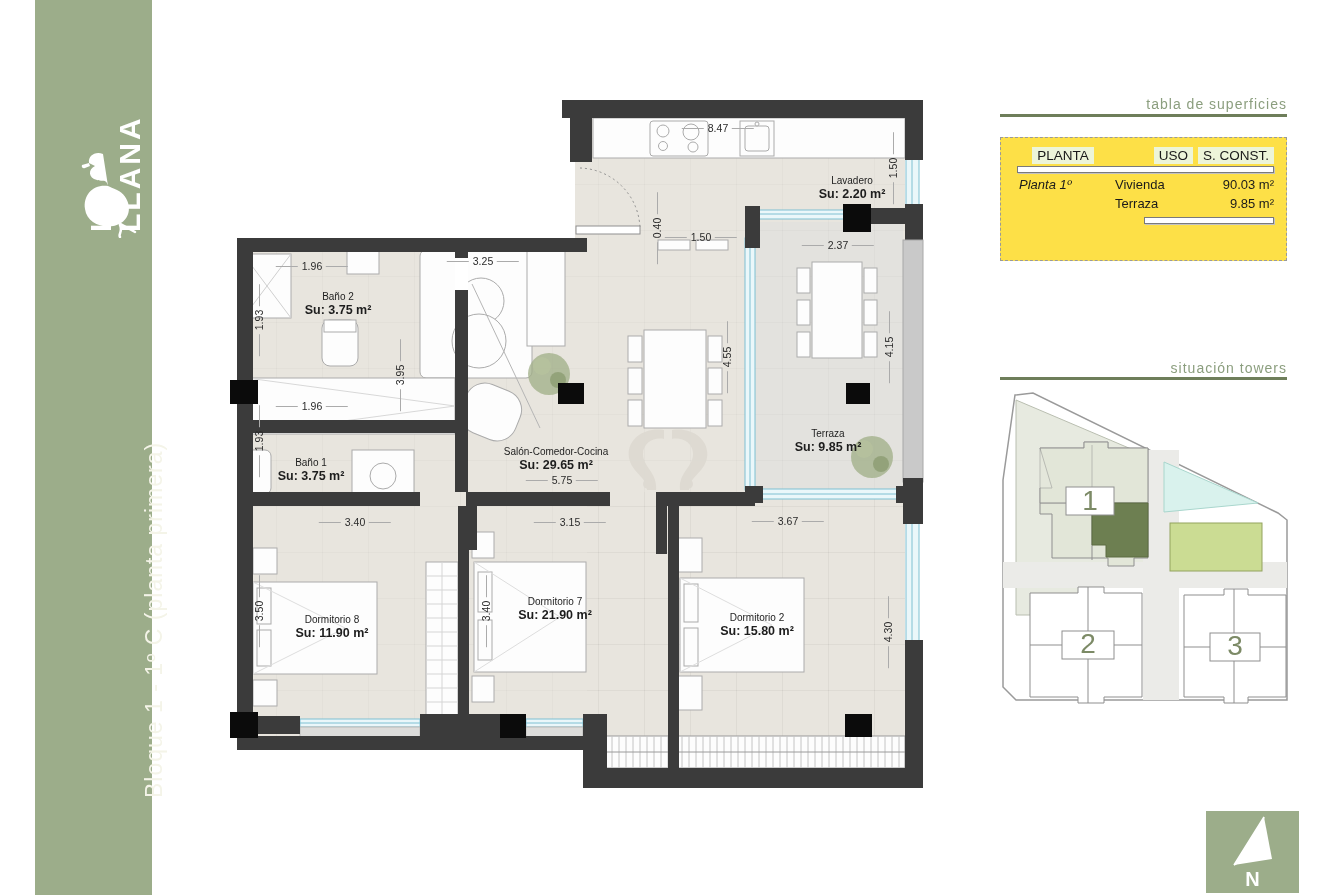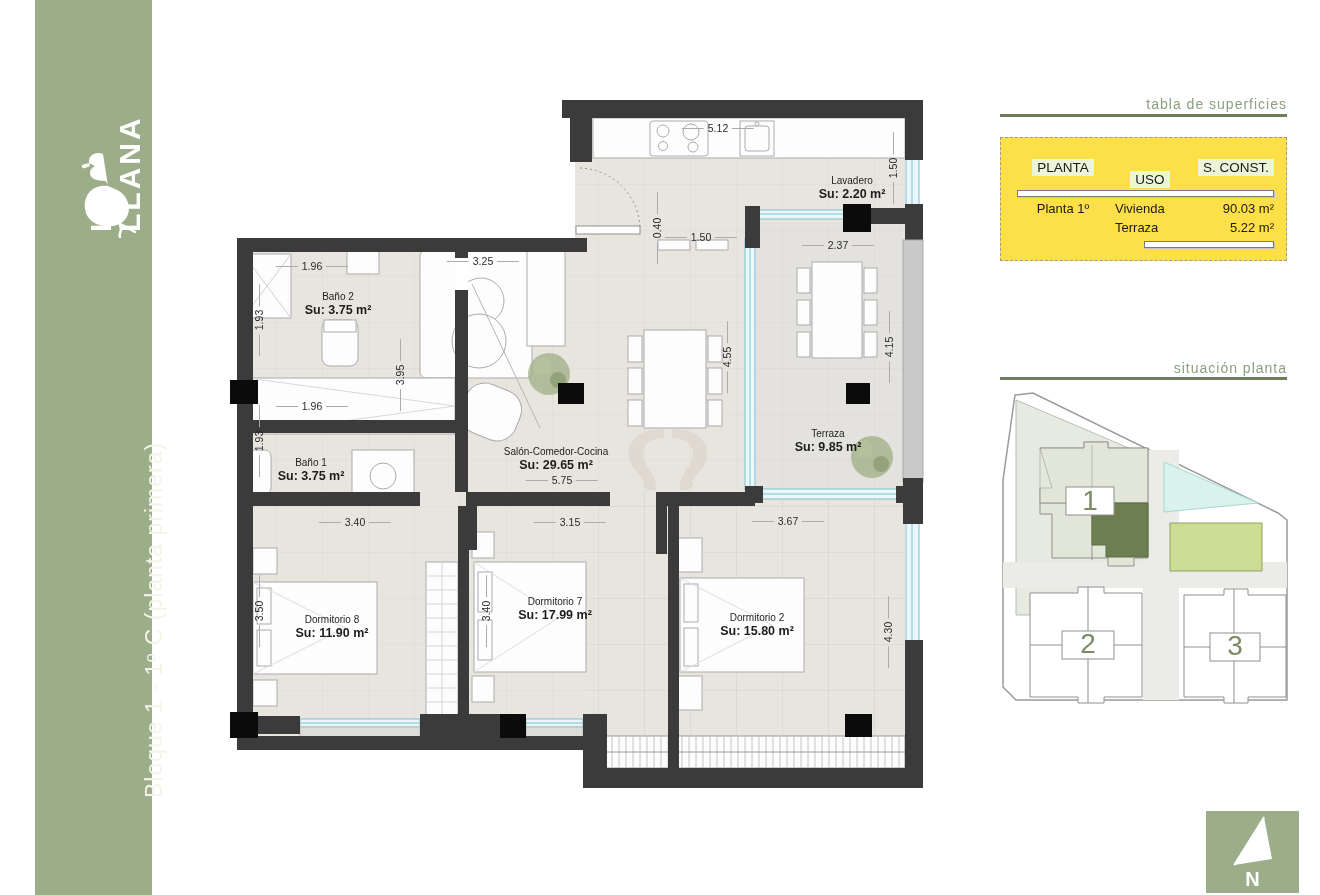--- a/index.html
+++ b/index.html
@@ -21,27 +21,27 @@
   .dim::before,.dim::after{content:"";width:22px;height:1px;background:#ABABAB;}
   .dim.v{transform:translate(-50%,-50%) rotate(-90deg);}
 
   
   .panel-title{position:absolute;width:287px;text-align:right;color:#8B9E7E;font-size:14px;letter-spacing:1px;}
   .rule{position:absolute;width:287px;height:3px;background:#6E7E5A;}
   #surface-box{position:absolute;left:1000px;top:137px;width:285px;height:122px;border:1px dashed #9a9a9a;background:#fde047;}
   .tbl-head{display:flex;align-items:center;margin:10px 12px 0 18px;font-size:13.5px;color:#1a1a1a;}
   .tbl-head .hl{background:#EDF5D9;padding:1px 5px;}
   .th-planta{width:88px;text-align:center;}
-  .th-uso{width:86px;text-align:center;margin-top:24px;}
+  .th-uso{width:86px;text-align:right;}
   .th-sconst{margin-left:auto;}
   .bevel{height:5px;background:#fff;border:1px solid #7a7a7a;box-shadow:1px 1px 0 #c2c2c2;}
   .bar1{margin:3px 12px 0 16px;}
   .bar2{margin:6px 12px 0 auto;width:128px;}
   .tbl-row{display:flex;margin:4px 12px 0 18px;font-size:13px;color:#1a1a1a;}
-  .td-planta{width:88px;text-align:center;}
+  .td-planta{width:88px;font-style:italic;}
   .td-uso{width:86px;text-align:left;padding-left:8px;}
   .td-sconst{margin-left:auto;text-align:right;}
   .tbl-total{display:flex;margin:4px 12px 0 0;font-size:14px;}
   .total-val{margin-left:auto;background:#EDF5D9;padding:1px 6px 2px 26px;font-weight:600;}
 
   
   #north-box{position:absolute;left:1206px;top:811px;width:93px;height:82px;background:#9CAD8A;}
   #north-box .nlabel{position:absolute;left:0;right:0;bottom:2px;text-align:center;color:#fff;font-weight:bold;font-size:20px;}
   svg{display:block;}
 </style>
@@ -284,30 +284,30 @@
     <div class="room-label" style="left:828px;top:442px;">
       <span class="room-name">Terraza</span>
       <span class="room-area">Su: 9.85 m²</span>
     </div>
     <div class="room-label" style="left:332px;top:628px;">
       <span class="room-name">Dormitorio 8</span>
       <span class="room-area">Su: 11.90 m²</span>
     </div>
     <div class="room-label" style="left:555px;top:610px;">
       <span class="room-name">Dormitorio 7</span>
-      <span class="room-area">Su: 17.99 m²</span>
+      <span class="room-area">Su: 21.90 m²</span>
     </div>
     <div class="room-label" style="left:757px;top:626px;">
       <span class="room-name">Dormitorio 2</span>
       <span class="room-area">Su: 15.80 m²</span>
     </div>
   </div>
 
   <div>
-    <span class="dim" style="left:718px;top:128px;">5.12</span>
+    <span class="dim" style="left:718px;top:128px;">8.47</span>
     <span class="dim v" style="left:893px;top:168px;">1.50</span>
     <span class="dim v" style="left:657px;top:228px;">0.40</span>
     <span class="dim" style="left:701px;top:237px;">1.50</span>
     <span class="dim" style="left:838px;top:245px;">2.37</span>
     <span class="dim" style="left:312px;top:266px;">1.96</span>
     <span class="dim" style="left:483px;top:261px;">3.25</span>
     <span class="dim v" style="left:259px;top:320px;">1.93</span>
     <span class="dim v" style="left:400px;top:375px;">3.95</span>
     <span class="dim v" style="left:727px;top:357px;">4.55</span>
     <span class="dim v" style="left:889px;top:347px;">4.15</span>
@@ -333,26 +333,26 @@
     </div>
     <div class="bevel bar1"></div>
     <div class="tbl-row">
       <span class="td-planta">Planta 1º</span>
       <span class="td-uso">Vivienda</span>
       <span class="td-sconst">90.03 m²</span>
     </div>
     <div class="tbl-row">
       <span class="td-planta"></span>
       <span class="td-uso">Terraza</span>
-      <span class="td-sconst">5.22 m²</span>
+      <span class="td-sconst">9.85 m²</span>
     </div>
     <div class="bevel bar2"></div>
   </div>
 
-  <div class="panel-title" style="left:1000px;top:360px;">situación planta</div>
+  <div class="panel-title" style="left:1000px;top:360px;">situación towers</div>
   <div class="rule" style="left:1000px;top:377px;"></div>
 
   <svg width="300" height="330" viewBox="0 0 300 330" style="position:absolute;left:998px;top:385px;">
 
     <polygon points="17,10 35,8 280,128 289,135 289,315 18,315 5,302 5,95" fill="#fff" stroke="#9a9a9a" stroke-width="1.5"></polygon>
 
     <polygon points="18,15 152,72 152,190 97,190 97,230 18,230" fill="#E7EAE0" stroke="#b9beb0"></polygon>
 
     <rect x="145" y="65" width="36" height="250" fill="#EBEBE8"></rect>
     <rect x="5" y="177" width="284" height="26" fill="#EBEBE8"></rect>

